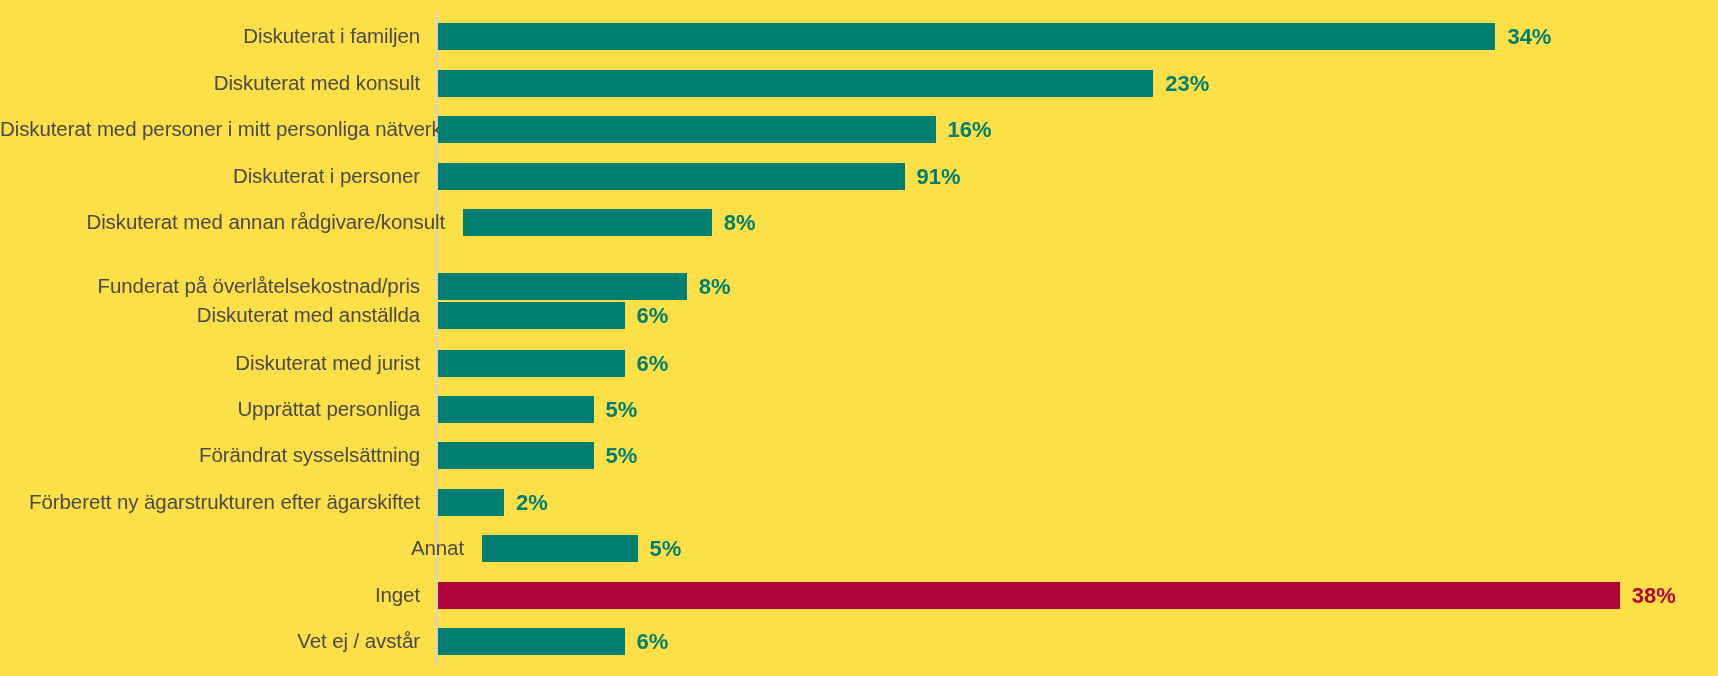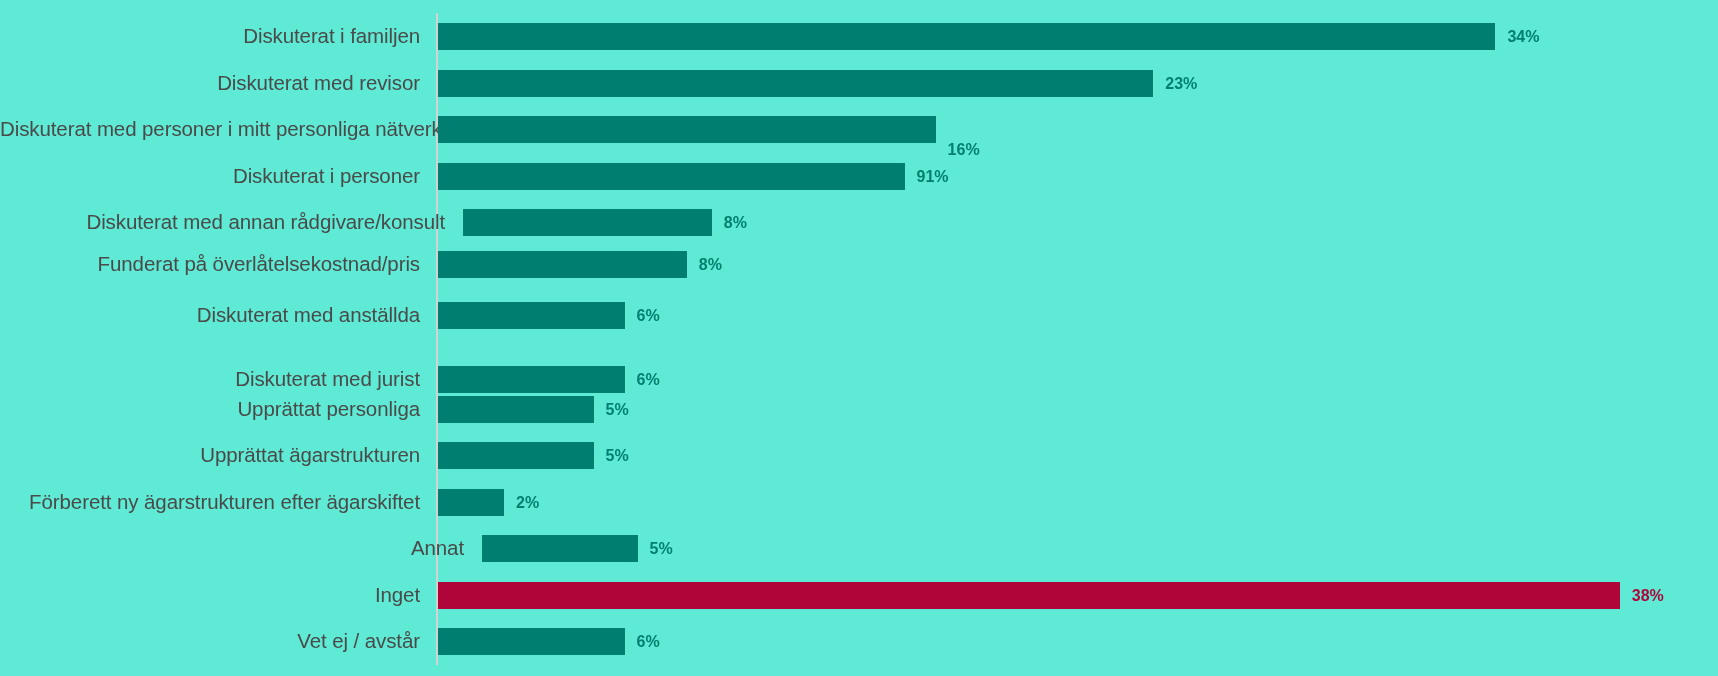--- a/index.html
+++ b/index.html
@@ -11,21 +11,21 @@
     width: 1718px;
     height: 676px;
     font-family: "Liberation Sans", sans-serif;
     overflow: hidden;
   }
 
   #chart-root {
     position: relative;
     width: 1718px;
     height: 676px;
-    background: #5eead4;
+    background: #fde047;
   }
 
   
   .plot-area {
     position: absolute;
     left: 0;
     top: 0;
     width: 1718px;
     height: 676px;
   }
@@ -78,21 +78,21 @@
   }
   .bar.accent {
     background: #b00539;
   }
 
   .bar-value {
     position: absolute;
     top: 10px;
     height: 27px;
     line-height: 27px;
-    font-size: 16px;
+    font-size: 22px;
     font-weight: bold;
     color: #007f71;
     white-space: nowrap;
     font-family: "Liberation Sans", sans-serif;
   }
   .bar-value.accent {
     color: #b00539;
     text-align: right;
   }
 </style>
@@ -104,77 +104,77 @@
     <div class="axis-line"></div>
     <div id="rows">
         <div class="bar-row" style="top: 13px;">
           <div class="row-label">Diskuterat i familjen</div>
           <div class="bar-track">
             <div class="bar" style="width: 1057.4px;"></div>
             <div class="bar-value" style="left: 1069.4px;">34%</div>
           </div>
         </div>
         <div class="bar-row" style="top: 59.57px;">
-          <div class="row-label">Diskuterat med revisor</div>
+          <div class="row-label">Diskuterat med konsult</div>
           <div class="bar-track">
             <div class="bar" style="width: 715.3px;"></div>
             <div class="bar-value" style="left: 727.3px;">23%</div>
           </div>
         </div>
         <div class="bar-row" style="top: 106.14px;">
           <div class="row-label">Diskuterat med personer i mitt personliga nätverk</div>
           <div class="bar-track">
             <div class="bar" style="width: 497.6px;"></div>
-            <div class="bar-value" style="left: 509.6px; margin-top: 20px;">16%</div>
+            <div class="bar-value" style="left: 509.6px;">16%</div>
           </div>
         </div>
         <div class="bar-row" style="top: 152.71px;">
           <div class="row-label">Diskuterat i personer</div>
           <div class="bar-track">
             <div class="bar" style="width: 466.5px;"></div>
             <div class="bar-value" style="left: 478.5px;">91%</div>
           </div>
         </div>
         <div class="bar-row" style="top: 199.28px; margin-left: 25px;">
           <div class="row-label">Diskuterat med annan rådgivare/konsult</div>
           <div class="bar-track">
             <div class="bar" style="width: 248.8px;"></div>
             <div class="bar-value" style="left: 260.8px;">8%</div>
           </div>
         </div>
-        <div class="bar-row" style="top: 241px;">
+        <div class="bar-row" style="top: 263px;">
           <div class="row-label">Funderat på överlåtelsekostnad/pris</div>
           <div class="bar-track">
             <div class="bar" style="width: 248.8px;"></div>
             <div class="bar-value" style="left: 260.8px;">8%</div>
           </div>
         </div>
         <div class="bar-row" style="top: 292.42px;">
           <div class="row-label">Diskuterat med anställda</div>
           <div class="bar-track">
             <div class="bar" style="width: 186.6px;"></div>
             <div class="bar-value" style="left: 198.6px;">6%</div>
           </div>
         </div>
-        <div class="bar-row" style="top: 356px;">
+        <div class="bar-row" style="top: 340px;">
           <div class="row-label">Diskuterat med jurist</div>
           <div class="bar-track">
             <div class="bar" style="width: 186.6px;"></div>
             <div class="bar-value" style="left: 198.6px;">6%</div>
           </div>
         </div>
         <div class="bar-row" style="top: 385.56px;">
           <div class="row-label">Upprättat personliga</div>
           <div class="bar-track">
             <div class="bar" style="width: 155.5px;"></div>
             <div class="bar-value" style="left: 167.5px;">5%</div>
           </div>
         </div>
         <div class="bar-row" style="top: 432.13px;">
-          <div class="row-label">Upprättat ägarstrukturen</div>
+          <div class="row-label">Förändrat sysselsättning</div>
           <div class="bar-track">
             <div class="bar" style="width: 155.5px;"></div>
             <div class="bar-value" style="left: 167.5px;">5%</div>
           </div>
         </div>
         <div class="bar-row" style="top: 478.7px;">
           <div class="row-label">Förberett ny ägarstrukturen efter ägarskiftet</div>
           <div class="bar-track">
             <div class="bar" style="width: 66px;"></div>
             <div class="bar-value" style="left: 78px;">2%</div>

